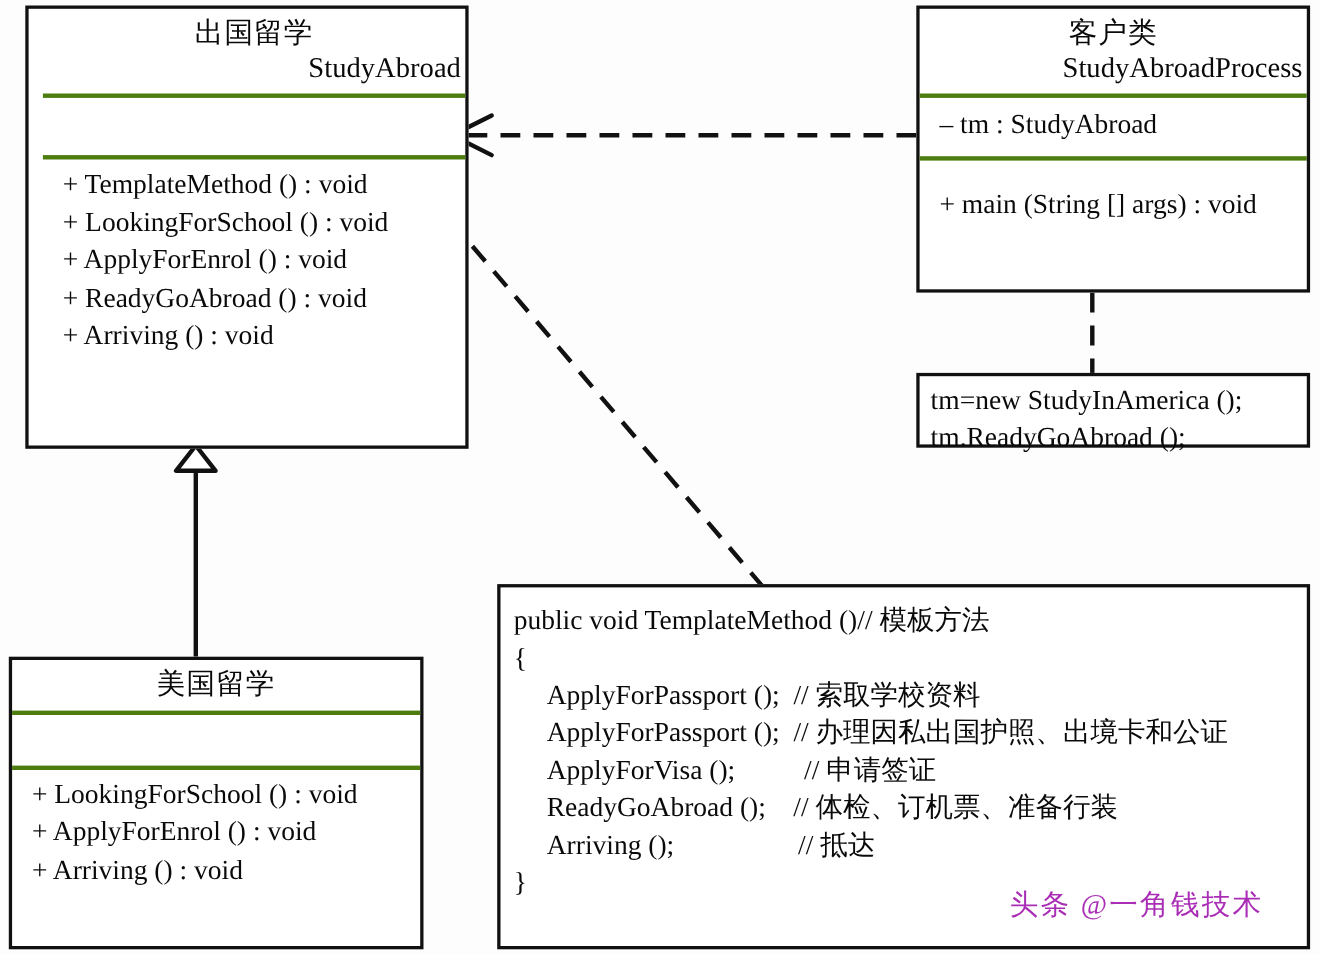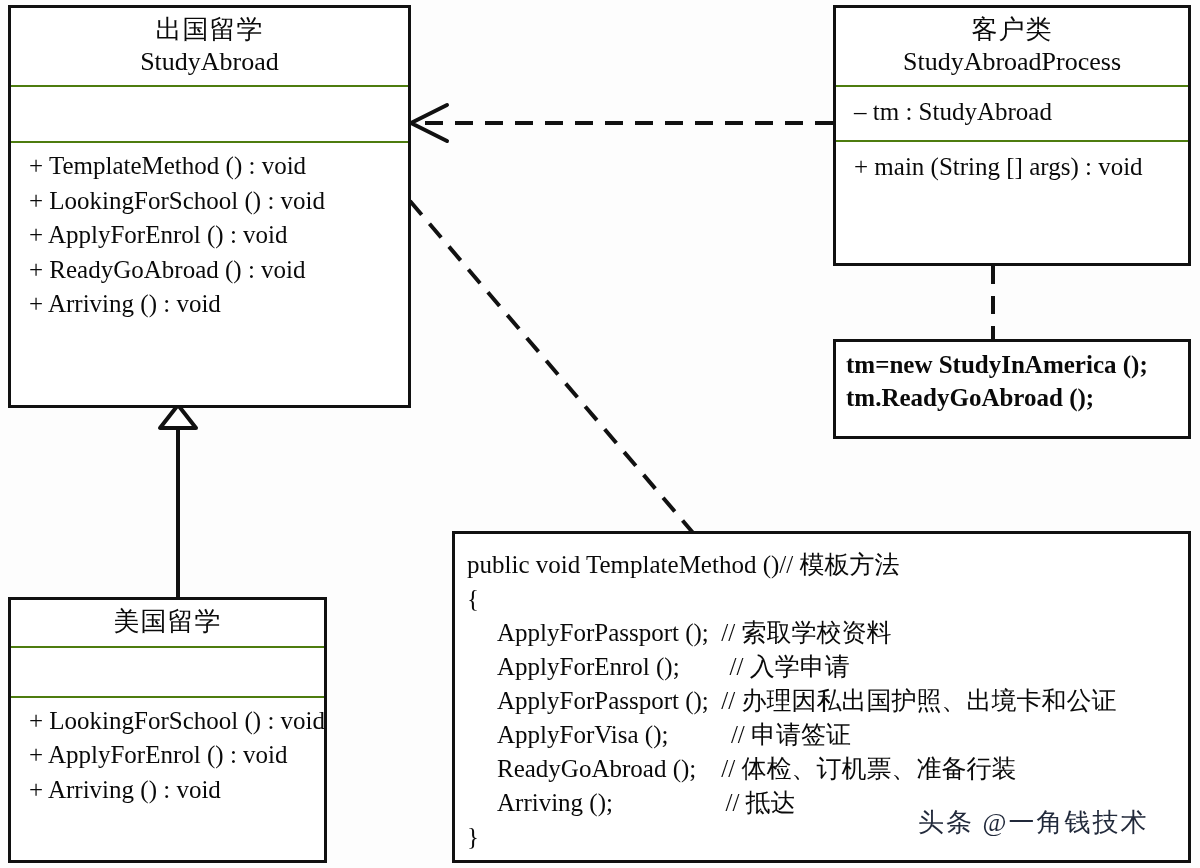--- a/index.html
+++ b/index.html
@@ -26,35 +26,36 @@
     border: 3px solid #111111;
     background: #ffffff;
     display: flex;
     flex-direction: column;
   }
   .uml-compartment {
     box-sizing: border-box;
     position: relative;
   }
   .uml-compartment + .uml-compartment {
-    border-top: 2px solid #4d7c0f;
+    border-top: 4px solid #4d7c0f;
   }
   .uml-header {
     text-align: center;
     padding: 6px 4px 8px 4px;
     line-height: 1.22;
   }
   .cn-name {
     display: block;
     font-size: 26px;
     letter-spacing: 1px;
   }
   .en-name {
     display: block;
     font-size: 26px;
+    text-align: right;
   }
   .uml-empty {
     min-height: 56px;
   }
   .uml-members {
     padding: 6px 0 10px 0;
   }
   .member-row {
     font-size: 25px;
     line-height: 1.38;
@@ -97,21 +98,21 @@
     position: absolute;
     left: 0;
     top: 0;
     width: 1200px;
     height: 868px;
     pointer-events: none;
   }
   .watermark {
     position: absolute;
     font-size: 26px;
-    color: #0f172a;
+    color: #a21caf;
     letter-spacing: 2px;
     white-space: nowrap;
     opacity: 0.92;
   }
 </style>
 </head>
 <body>
 
 <div id="diagram">
 
@@ -129,81 +130,80 @@
 
     <g>
       <line x1="993" y1="206" x2="993" y2="339" stroke="#111111" stroke-width="4" stroke-dasharray="18,12"></line>
     </g>
 
     <g>
       <line x1="410" y1="201" x2="694" y2="534" stroke="#111111" stroke-width="4" stroke-dasharray="18,12"></line>
     </g>
   </svg>
 
-  <div class="uml-class" style="left:8px; top:5px; width:403px; height:403px;">
+  <div class="uml-class" style="left:23px; top:5px; width:403px; height:403px;padding-left:13px;">
     <div class="uml-compartment uml-header">
       <span class="cn-name">出国留学</span>
       <span class="en-name">StudyAbroad</span>
     </div>
     <div class="uml-compartment uml-empty"></div>
     <div class="uml-compartment uml-members">
       <div class="member-row">+ TemplateMethod () : void</div>
       <div class="member-row">+ LookingForSchool () : void</div>
       <div class="member-row">+ ApplyForEnrol () : void</div>
       <div class="member-row">+ ReadyGoAbroad () : void</div>
       <div class="member-row">+ Arriving () : void</div>
     </div>
   </div>
 
-  <div class="uml-class" style="left:8px; top:597px; width:319px; height:266px;">
+  <div class="uml-class" style="left:8px; top:597px; width:377px; height:266px;">
     <div class="uml-compartment uml-header">
       <span class="cn-name">美国留学</span>
     </div>
     <div class="uml-compartment uml-empty" style="min-height:50px;"></div>
     <div class="uml-compartment uml-members">
       <div class="member-row">+ LookingForSchool () : void</div>
       <div class="member-row">+ ApplyForEnrol () : void</div>
       <div class="member-row">+ Arriving () : void</div>
     </div>
   </div>
 
   <div class="uml-class" style="left:833px; top:5px; width:358px; height:261px;">
     <div class="uml-compartment uml-header">
       <span class="cn-name">客户类</span>
       <span class="en-name">StudyAbroadProcess</span>
     </div>
     <div class="uml-compartment uml-members" style="padding:8px 0 10px 0;">
       <div class="member-row">– tm : StudyAbroad</div>
     </div>
-    <div class="uml-compartment uml-members" style="padding:8px 0 10px 0;">
+    <div class="uml-compartment uml-members" style="padding:24px 0 10px 0;">
       <div class="member-row">+ main (String [] args) : void</div>
     </div>
   </div>
 
-  <div class="uml-note" style="left:833px; top:339px; width:358px; height:100px;font-weight:bold;">
+  <div class="uml-note" style="left:833px; top:339px; width:358px; height:68px;">
     <svg class="fold" width="34" height="34" viewBox="0 0 34 34" style="position:absolute;top:-3px;right:-3px;">
       <polygon points="0,0 34,34 0,34" fill="#ffffff"></polygon>
       <polygon points="0,0 34,34 0,34" fill="none" stroke="#111111" stroke-width="4"></polygon>
     </svg>
     <div class="note-body" style="padding:6px 0 0 10px;">
       <div class="note-line">tm=new StudyInAmerica ();</div>
       <div class="note-line">tm.ReadyGoAbroad ();</div>
     </div>
   </div>
 
   <div class="uml-note note-code" style="left:452px; top:531px; width:739px; height:332px;">
     <svg class="fold" width="34" height="34" viewBox="0 0 34 34" style="position:absolute;top:-3px;right:-3px;">
       <polygon points="0,0 34,34 0,34" fill="#ffffff"></polygon>
       <polygon points="0,0 34,34 0,34" fill="none" stroke="#111111" stroke-width="4"></polygon>
     </svg>
     <div class="note-body" style="padding:14px 0 0 12px;">
       <div class="note-line">public void TemplateMethod ()// 模板方法</div>
       <div class="note-line">{</div>
       <div class="note-line indent1">ApplyForPassport ();  // 索取学校资料</div>
-      <div class="note-line indent1">ApplyForEnrol ();        // 入学申请</div>
       <div class="note-line indent1">ApplyForPassport ();  // 办理因私出国护照、出境卡和公证</div>
       <div class="note-line indent1">ApplyForVisa ();          // 申请签证</div>
       <div class="note-line indent1">ReadyGoAbroad ();    // 体检、订机票、准备行装</div>
       <div class="note-line indent1">Arriving ();                  // 抵达</div>
       <div class="note-line">}</div>
     </div>
   </div>
 
   <div class="watermark" style="left:918px; top:805px;">头条 @一角钱技术</div>
 

